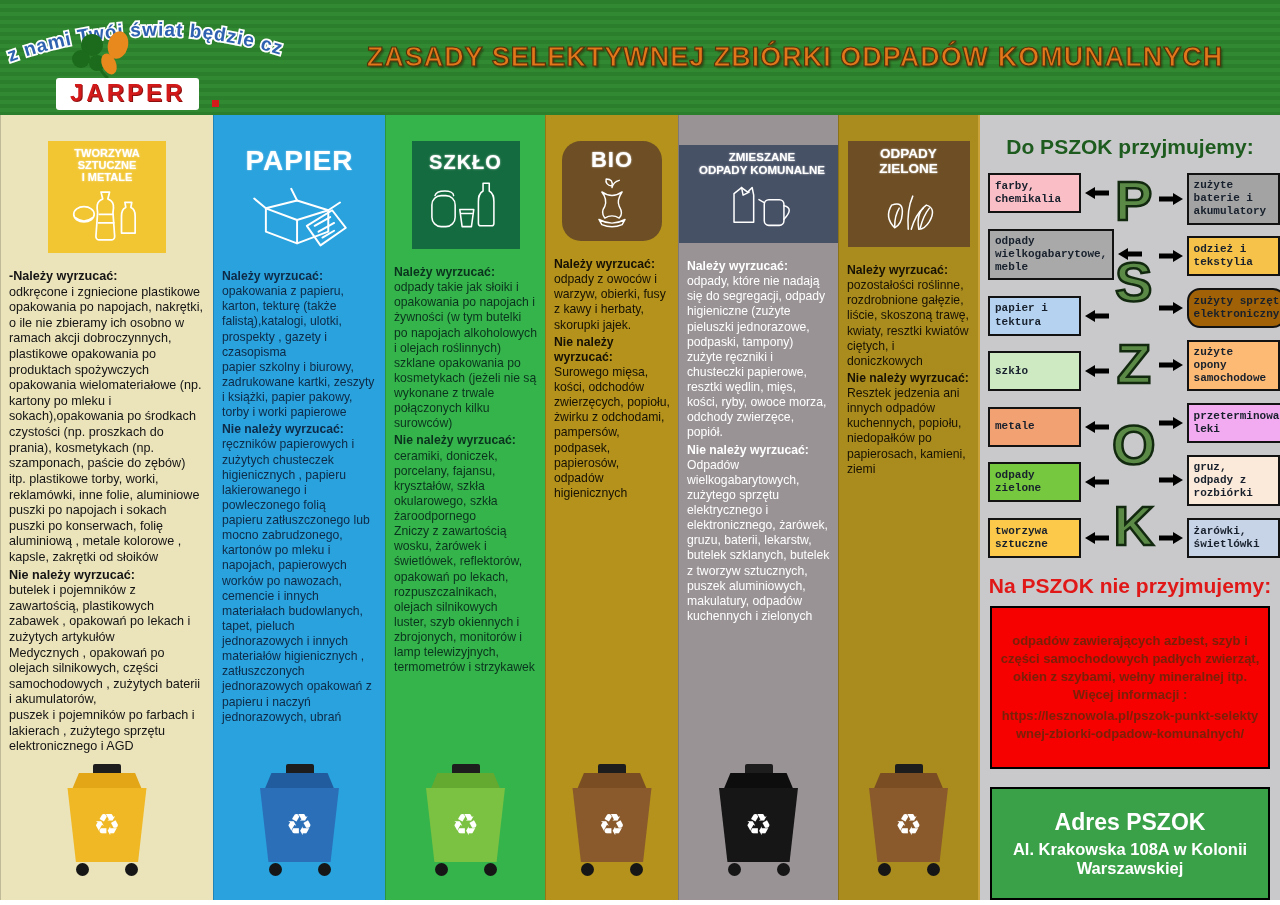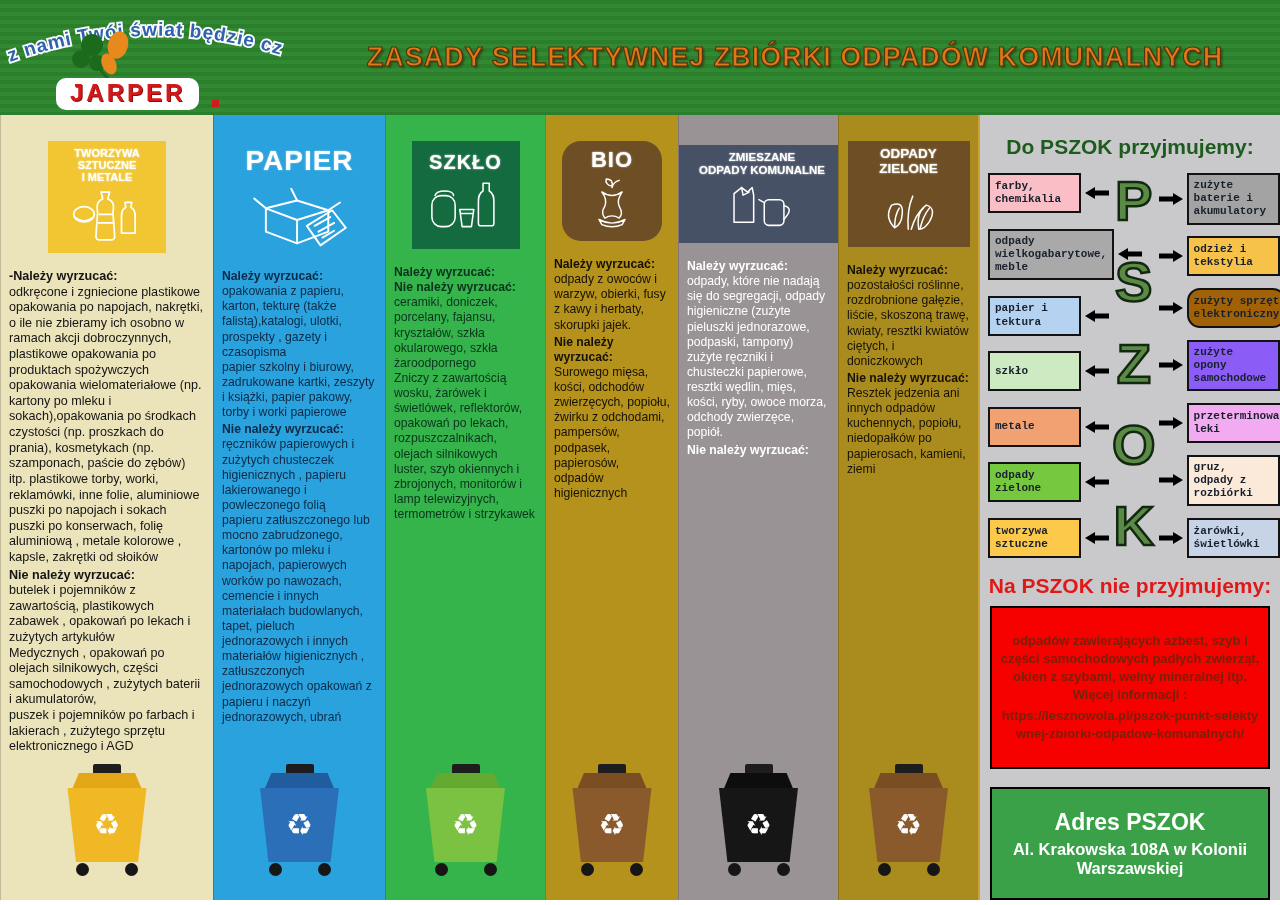--- a/index.html
+++ b/index.html
@@ -6,21 +6,21 @@
   .page{width:1280px;height:905px;overflow:hidden;font-family:"Liberation Sans",sans-serif;background:#fff;}
 
   
   .header{position:relative;height:115px;
     background:repeating-linear-gradient(180deg,#2b7e2b 0 4px,#318a31 4px 8px);}
   .slogan-svg{position:absolute;left:4px;top:12px;}
   .slogan-svg text{font-family:"Liberation Sans",sans-serif;font-weight:bold;font-size:19px;
     fill:#2e62b0;stroke:#ffffff;stroke-width:3.5px;paint-order:stroke;letter-spacing:1px;}
   .logo-shapes{position:absolute;left:62px;top:30px;}
   .jarper-box{position:absolute;left:56px;top:78px;background:#ffffff;color:#d21a1a;
-    font-weight:bold;font-size:24px;letter-spacing:3px;padding:1px 14px 3px;border-radius:10px;
+    font-weight:bold;font-size:24px;letter-spacing:3px;padding:1px 14px 3px;border-radius:3px;
     text-shadow:1px 1px 0 #8a0f0f;}
   .jarper-dot{position:absolute;left:212px;top:100px;width:7px;height:7px;background:#d21a1a;}
   .main-title{position:absolute;left:320px;right:10px;top:42px;text-align:center;
     font-size:27px;font-weight:bold;color:#e2761b;letter-spacing:1px;
     -webkit-text-stroke:1.2px #53350a;text-shadow:2px 2px 2px rgba(40,20,0,.45);}
 
   
   .main{display:flex;height:785px;}
   .col{display:flex;flex-direction:column;box-sizing:border-box;border-left:1px solid rgba(0,0,0,.18);}
   .c0{width:213px;} .c1{width:172px;} .c2{width:160px;} .c3{width:133px;} .c4{width:160px;} .c5{width:140px;}
@@ -184,20 +184,22 @@
         <svg class="icon-draw" width="96" height="62" viewBox="0 0 100 80">
           <rect x="6" y="24" width="30" height="40" rx="12"></rect>
           <path d="M10,24 c2,-8 24,-8 24,0"></path>
           <path d="M42,42 h18 l-3,22 h-12 z"></path>
           <path d="M44,47 h14"></path>
           <path d="M72,8 h8 v10 c6,3 6,9 6,14 v28 a3,3 0 0 1 -3,3 h-14 a3,3 0 0 1 -3,-3 v-28 c0,-5 0,-11 6,-14 z"></path>
         </svg>
       </div>
       <div class="col-text">
         <p class="h">Należy wyrzucać:</p>
+        <p class="b">odpady takie jak słoiki i opakowania po napojach i żywności (w tym butelki po napojach alkoholowych i olejach roślinnych)
+szklane opakowania po kosmetykach (jeżeli nie są wykonane z trwale połączonych kilku surowców)</p>
         <p class="h">Nie należy wyrzucać:</p>
         <p class="b">ceramiki, doniczek, porcelany, fajansu, kryształów, szkła okularowego, szkła żaroodpornego
 Zniczy z zawartością wosku, żarówek i świetlówek, reflektorów, opakowań po lekach, rozpuszczalnikach, olejach silnikowych
 luster, szyb okiennych i zbrojonych, monitorów i lamp telewizyjnych, termometrów i strzykawek</p>
       </div>
       <div class="bin">
         <div class="bin-handle"></div>
         <div class="bin-lid" style="background-color: rgb(100, 169, 48);"></div>
         <div class="bin-body" style="background-color: rgb(124, 194, 66);">
           <span class="recycle">♻</span>
@@ -244,20 +246,21 @@
           <rect x="58" y="26" width="26" height="34" rx="6"></rect>
           <path d="M84,34 q14,3 0,18"></path>
           <path d="M58,30 l-7,-4"></path>
         </svg>
       </div>
       <div class="col-text">
         <p class="h">Należy wyrzucać:</p>
         <p class="b">odpady, które nie nadają się do segregacji, odpady higieniczne (zużyte pieluszki jednorazowe, podpaski, tampony)
 zużyte ręczniki i chusteczki papierowe, resztki wędlin, mięs, kości, ryby, owoce morza, odchody zwierzęce, popiół.</p>
         <p class="h">Nie należy wyrzucać:</p>
+        <p class="b">Odpadów wielkogabarytowych, zużytego sprzętu elektrycznego i elektronicznego, żarówek, gruzu, baterii, lekarstw, butelek szklanych, butelek z tworzyw sztucznych, puszek aluminiowych, makulatury, odpadów kuchennych i zielonych</p>
       </div>
       <div class="bin">
         <div class="bin-handle"></div>
         <div class="bin-lid" style="background-color: rgb(13, 13, 13);"></div>
         <div class="bin-body" style="background-color: rgb(22, 22, 22);">
           <span class="recycle">♻</span>
         </div>
         <div class="wheel wl"></div>
         <div class="wheel wr"></div>
       </div>
@@ -370,21 +373,21 @@
               <svg class="arr" width="26" height="14">
                 <use href="#arrowR"></use>
               </svg>
               <div class="pbox" style="background-color: #a16207; border-radius: 13px;">zużyty sprzęt
 elektroniczny</div>
             </div>
           <div class="prow">
               <svg class="arr" width="26" height="14">
                 <use href="#arrowR"></use>
               </svg>
-              <div class="pbox" style="background-color: #8b5cf6;">zużyte opony
+              <div class="pbox" style="background-color: #fdba74;">zużyte opony
 samochodowe</div>
             </div>
           <div class="prow">
               <svg class="arr" width="26" height="14">
                 <use href="#arrowR"></use>
               </svg>
               <div class="pbox" style="background-color: rgb(242, 170, 240);">przeterminowane
 leki</div>
             </div>
           <div class="prow">

